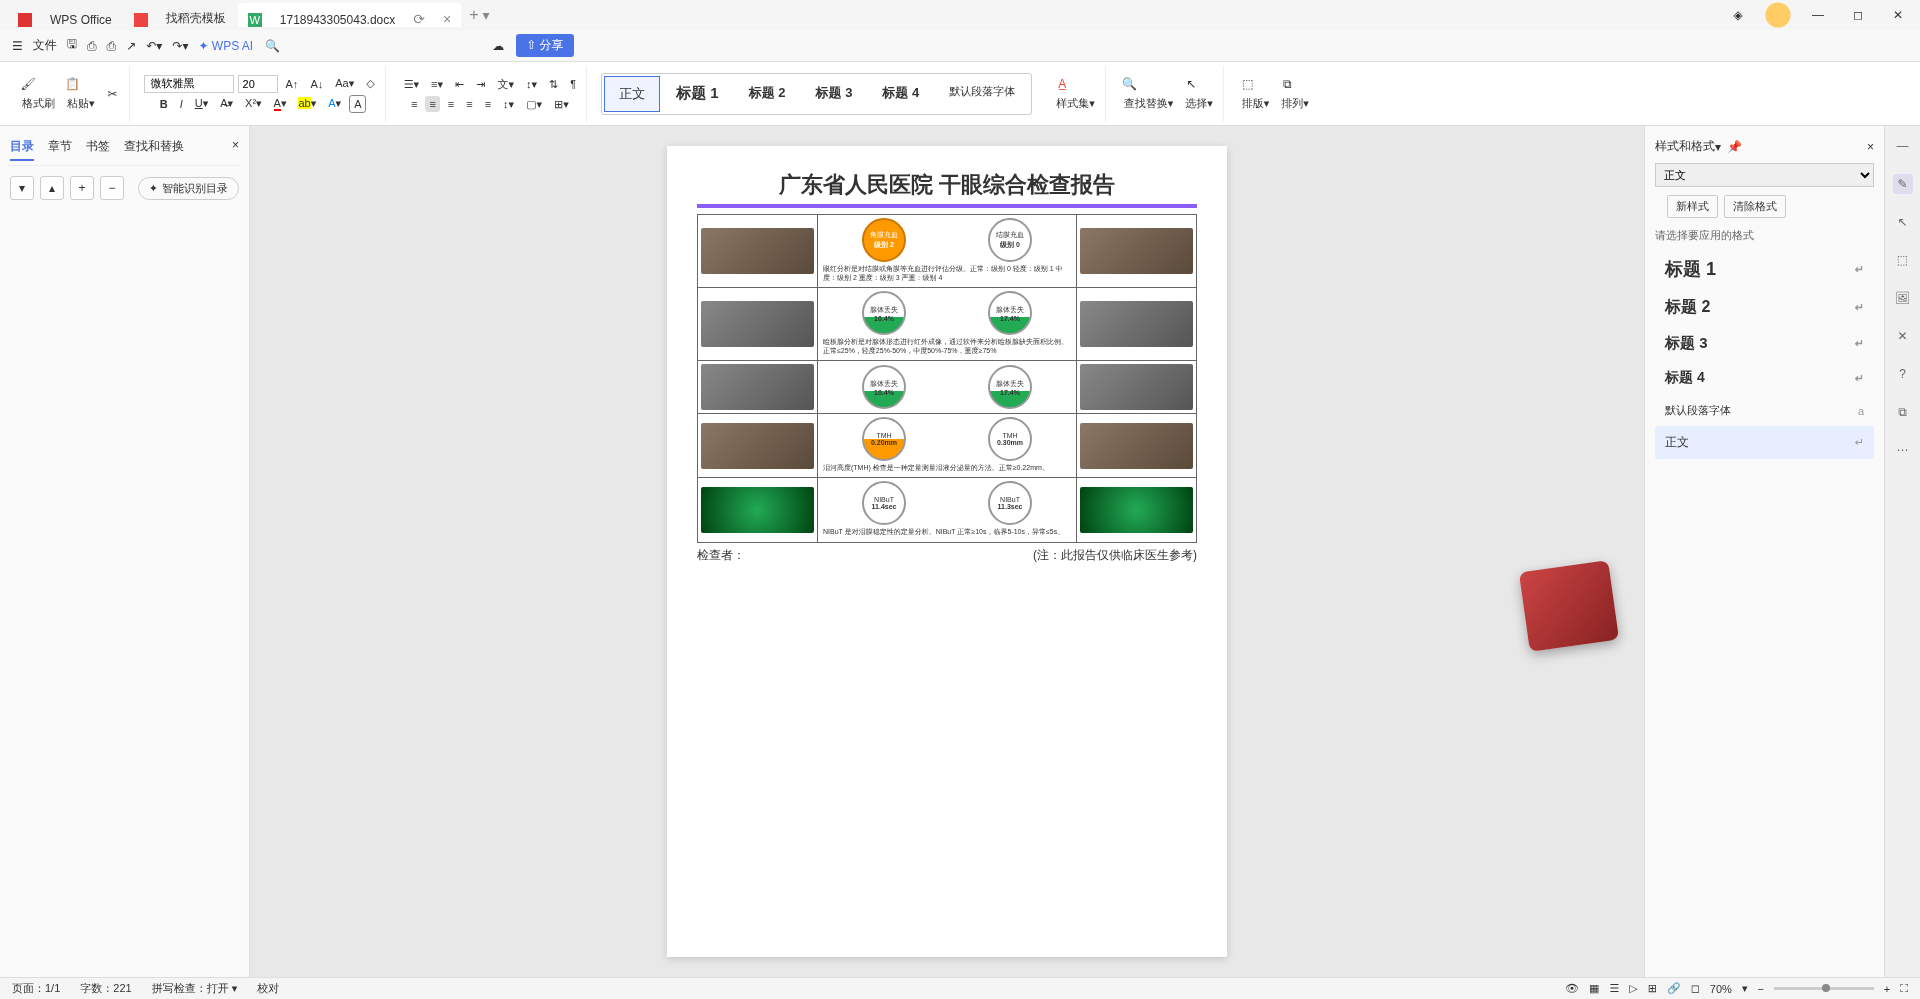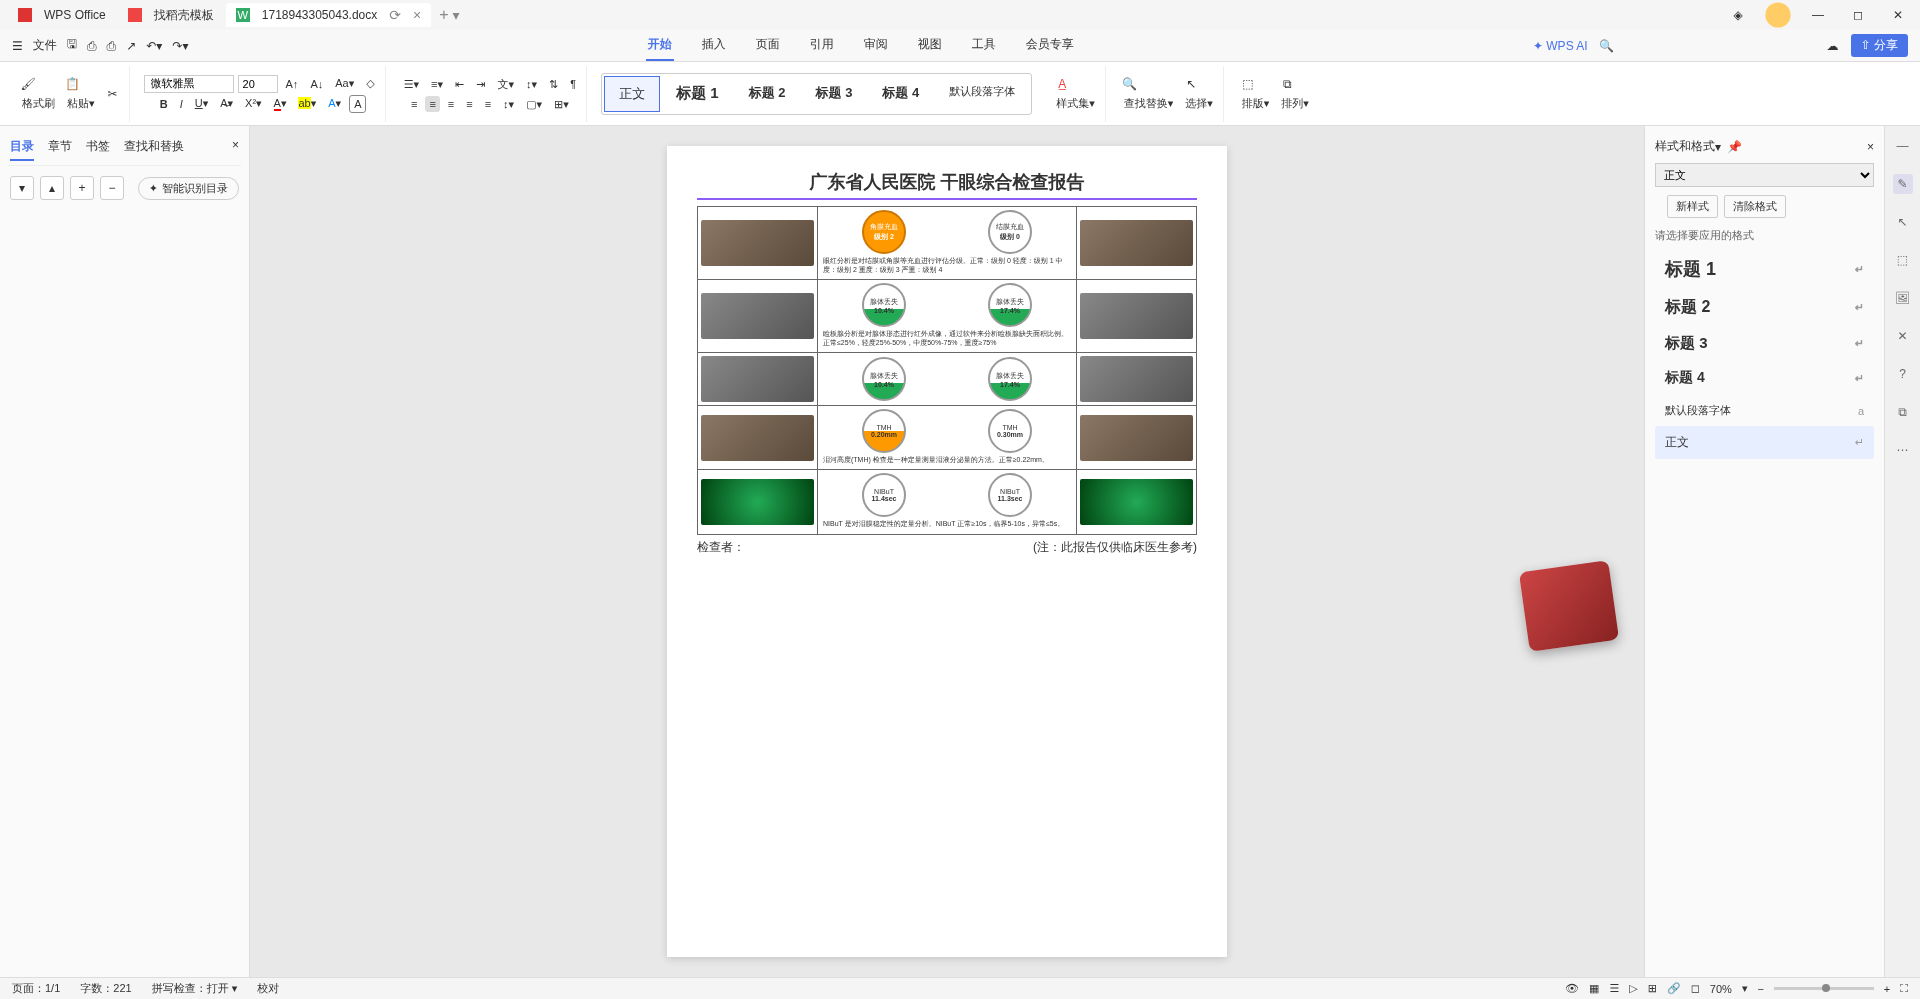--- a/index.html
+++ b/index.html
@@ -1,20 +1,20 @@
 <!DOCTYPE html>
 <html><head>
 <meta charset="utf-8">
 <style>
 * { margin: 0; padding: 0; box-sizing: border-box; font-family: "Microsoft YaHei", sans-serif; }
 body { background: #f0f0f0; width: 1920px; height: 999px; overflow: hidden; font-size: 12px; color: #333; }
 
 
 .titlebar { height: 30px; background: #f5f5f5; display: flex; align-items: center; padding: 0 8px; }
-.tab { display: flex; align-items: center; height: 24px; padding: 0 10px; border-radius: 4px 4px 0 0; margin-right: 2px; gap: 12px; }
+.tab { display: flex; align-items: flex-end; height: 24px; padding: 0 10px; border-radius: 4px 4px 0 0; margin-right: 2px; gap: 18px; }
 .tab-active { background: #fff; }
 .tab-icon { width: 14px; height: 14px; display: inline-block; }
 .tab-close { font-size: 14px; color: #888; cursor: pointer; }
 .titlebar-right { margin-left: auto; display: flex; gap: 12px; align-items: center; }
 .win-btn { width: 28px; height: 28px; display: flex; align-items: center; justify-content: center; cursor: pointer; }
 
 
 .menubar { height: 32px; background: #f8f8f8; display: flex; align-items: center; padding: 0 12px; gap: 10px; border-bottom: 1px solid #ddd; }
 .menu-left { display: flex; align-items: center; gap: 10px; }
 .menu-tabs { margin-left: auto; margin-right: auto; display: flex; gap: 26px; }
@@ -42,21 +42,21 @@
 .left-tabs { display: flex; gap: 14px; font-size: 12px; padding: 4px 2px; border-bottom: 1px solid #eee; }
 .left-tab { cursor: pointer; padding-bottom: 4px; }
 .left-tab.active { color: #4a73e8; border-bottom: 2px solid #4a73e8; font-weight: bold; }
 .left-tab-close { margin-left: auto; cursor: pointer; }
 .outline-controls { display: flex; gap: 6px; padding: 10px 2px; align-items: center; }
 .oc-btn { width: 24px; height: 24px; border: 1px solid #ccc; background: #fff; border-radius: 3px; display: flex; align-items: center; justify-content: center; cursor: pointer; }
 .smart-btn { margin-left: auto; border: 1px solid #ccc; border-radius: 12px; padding: 3px 10px; font-size: 11px; cursor: pointer; display: flex; align-items: center; gap: 4px; }
 
 .doc-area { flex: 1; background: #e8e8e8; overflow: auto; display: flex; justify-content: center; padding: 20px 0; position: relative; }
 .page { width: 560px; background: #fff; box-shadow: 0 2px 8px rgba(0,0,0,.15); padding: 24px 30px; font-size: 10px; }
-.doc-title { text-align: center; font-size: 18px; font-weight: bold; margin-bottom: 6px; border-bottom: 2px solid #8b5cf6; padding-bottom: 4px; }
+.doc-title { text-align: center; font-size: 22px; font-weight: bold; margin-bottom: 6px; border-bottom: 4px solid #8b5cf6; padding-bottom: 4px; }
 .patient-info { display: flex; justify-content: space-between; font-size: 10px; padding: 4px 0; border-bottom: 1px solid #333; }
 .exam-table { width: 100%; border-collapse: collapse; margin-top: 2px; }
 .exam-table td, .exam-table th { border: 1px solid #666; padding: 3px; font-size: 9px; text-align: center; vertical-align: middle; }
 .exam-table th { background: #f5f5f5; }
 .eye-img { width: 100%; height: 46px; background: linear-gradient(135deg,#8b7765,#5a4a3a); border-radius: 2px; }
 .eye-img.gray { background: linear-gradient(135deg,#888,#555); }
 .eye-img.green { background: radial-gradient(circle,#2a5,#041); }
 .circ { width: 44px; height: 44px; border-radius: 50%; display: inline-flex; flex-direction: column; align-items: center; justify-content: center; font-size: 7px; border: 2px solid #999; }
 .circ.orange { background: #f90; color:#fff; border-color:#c70; }
 .circ.green { background: linear-gradient(#fff 60%,#2a5 60%); }
@@ -143,30 +143,20 @@
   <div class="menu-left">
     <span>☰</span>
     <span>文件</span>
     <span>🖫</span>
     <span>⎙</span>
     <span>⎙</span>
     <span>↗</span>
     <span>↶▾</span>
     <span>↷▾</span>
   </div>
-  <div class="menu-tabs">
-    <span class="menu-tab active">开始</span>
-    <span class="menu-tab">插入</span>
-    <span class="menu-tab">页面</span>
-    <span class="menu-tab">引用</span>
-    <span class="menu-tab">审阅</span>
-    <span class="menu-tab">视图</span>
-    <span class="menu-tab">工具</span>
-    <span class="menu-tab">会员专享</span>
-  </div>
   <div class="menu-right">
     <span style="color:#4a73e8;">✦ <span>WPS AI</span></span>
     <span>🔍</span>
     <span style="margin-left:200px;">☁</span>
     <span class="share-btn">⇧ <span>分享</span></span>
   </div>
 </div>
 
 <div class="ribbon">
   <div class="ribbon-group">

